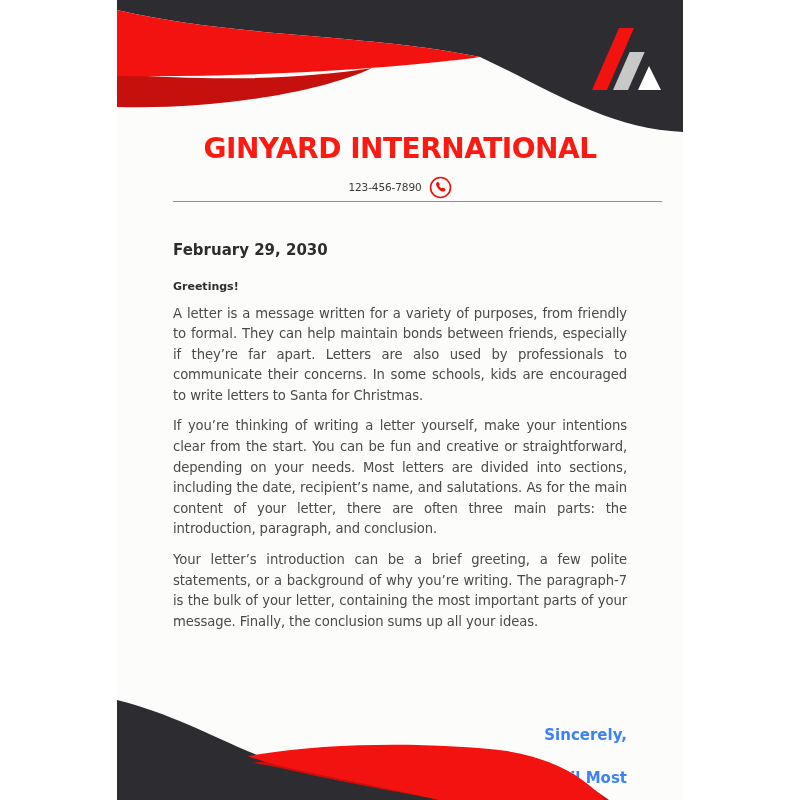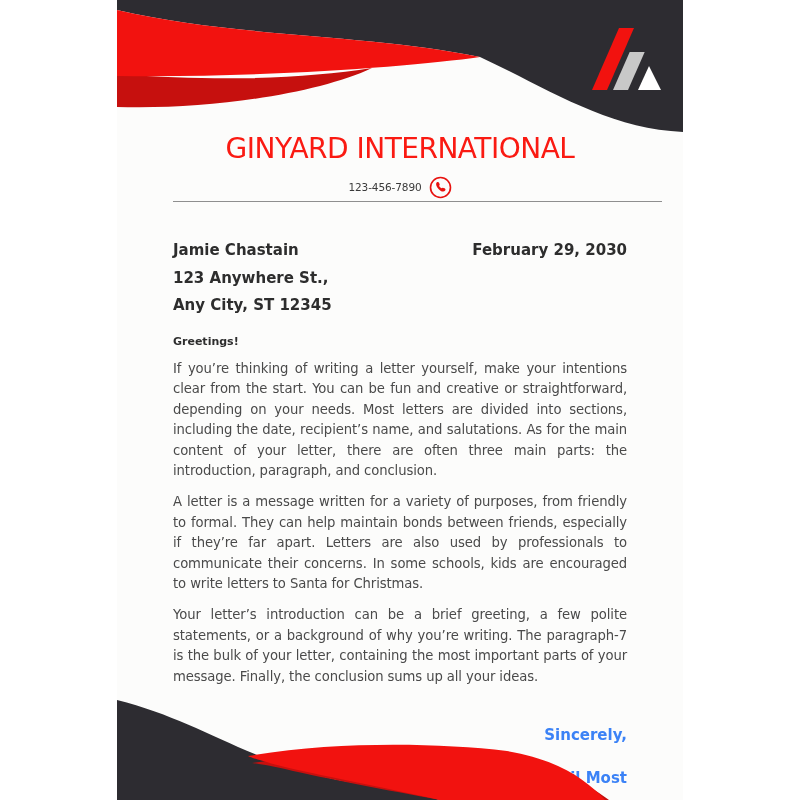--- a/index.html
+++ b/index.html
@@ -5,21 +5,21 @@
   html,body{margin:0;padding:0;background:#ffffff;}
   body{width:800px;height:800px;overflow:hidden;
        font-family:"DejaVu Sans","Liberation Sans",sans-serif;}
   .stage{position:relative;width:800px;height:800px;background:#ffffff;}
   .page{position:absolute;left:117px;top:0;width:566px;height:800px;
         background:#fcfcfb;overflow:hidden;}
   .deco{position:absolute;left:0;width:566px;pointer-events:none;}
   .deco-top{top:0;height:170px;}
   .deco-bottom{bottom:0;height:115px;}
   .company-title{position:absolute;top:134px;left:0;width:100%;
-        text-align:center;font-size:28px;font-weight:normal;
+        text-align:center;font-size:28px;font-weight:bold;
         letter-spacing:-0.5px;color:#fa1a12;line-height:30px;}
   .contact-bar{position:absolute;top:173px;left:0;width:100%;height:28px;
         display:flex;justify-content:center;align-items:center;}
   .contact-item{display:flex;align-items:center;}
   .contact-item .lbl{font-size:10.5px;color:#3a3a3a;letter-spacing:-0.1px;
         margin-right:7px;white-space:nowrap;}
   .contact-item svg{display:block;}
   .divider{position:absolute;top:201px;left:56px;width:489px;height:0;
         border-top:1.5px solid #8f8f8f;}
   .letter{position:absolute;top:237px;left:56px;width:454px;}
@@ -62,33 +62,28 @@
             <path fill="#e8120f" d="M8.2 6.5c.9-.6 1.9-.3 2.3.6l.5 1.3c.3.7.1 1.4-.5 1.9.5 1.2 1.4 2.1 2.6 2.6.5-.6 1.2-.8 1.9-.5l1.3.5c.9.4 1.2 1.4.6 2.3-.9 1.3-2.8 1.5-4.9.2-1.3-.8-2.5-2-3.3-3.3-1.3-2.1-1.8-4.3-.5-5.6z"></path>
           </svg>
         </span>
       </div>
     </div>
 
     <div class="divider"></div>
 
     <div class="letter">
       <div class="head-row">
-        <div>
-          <div>Jamie Chastain</div>
-          <div>123 Anywhere St.,</div>
-          <div>Any City, ST 12345</div>
-        </div>
         <div>February 29, 2030</div>
       </div>
 
       <div class="greeting">Greetings!</div>
 
       <div class="paras">
+        <p>A letter is a message written for a variety of purposes, from friendly to formal. They can help maintain bonds between friends, especially if they’re far apart. Letters are also used by professionals to communicate their concerns. In some schools, kids are encouraged to write letters to Santa for Christmas.</p>
         <p>If you’re thinking of writing a letter yourself, make your intentions clear from the start. You can be fun and creative or straightforward, depending on your needs. Most letters are divided into sections, including the date, recipient’s name, and salutations. As for the main content of your letter, there are often three main parts: the introduction, paragraph, and conclusion.</p>
-        <p>A letter is a message written for a variety of purposes, from friendly to formal. They can help maintain bonds between friends, especially if they’re far apart. Letters are also used by professionals to communicate their concerns. In some schools, kids are encouraged to write letters to Santa for Christmas.</p>
         <p>Your letter’s introduction can be a brief greeting, a few polite statements, or a background of why you’re writing. The paragraph-7 is the bulk of your letter, containing the most important parts of your message. Finally, the conclusion sums up all your ideas.</p>
       </div>
     </div>
 
     <div class="signature">
       <div>Sincerely,</div>
       <div class="sig-name">Neil Most</div>
     </div>
 
     <svg class="deco deco-bottom" viewBox="0 0 566 115">

